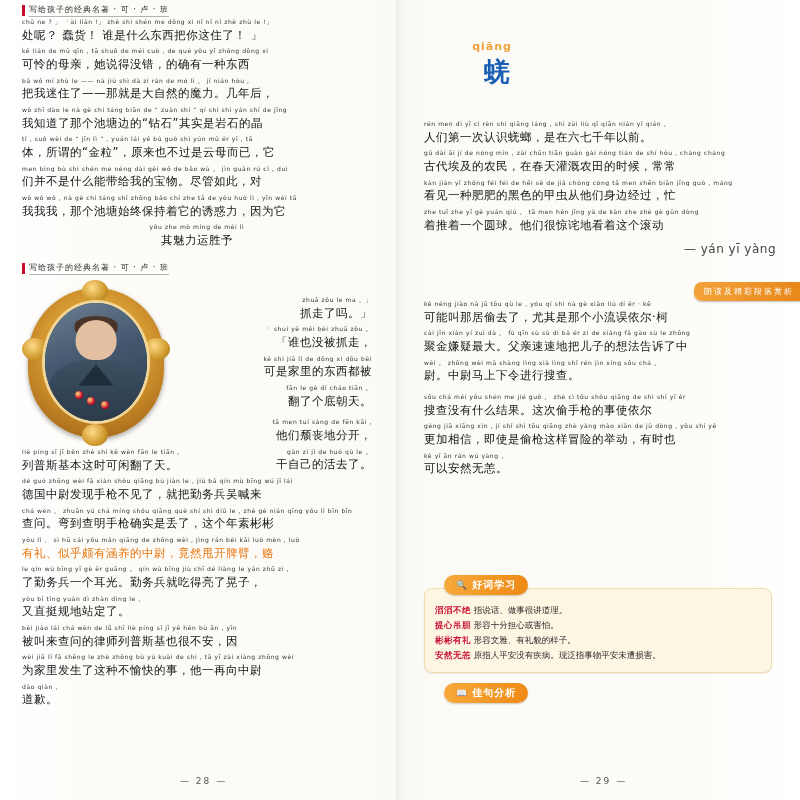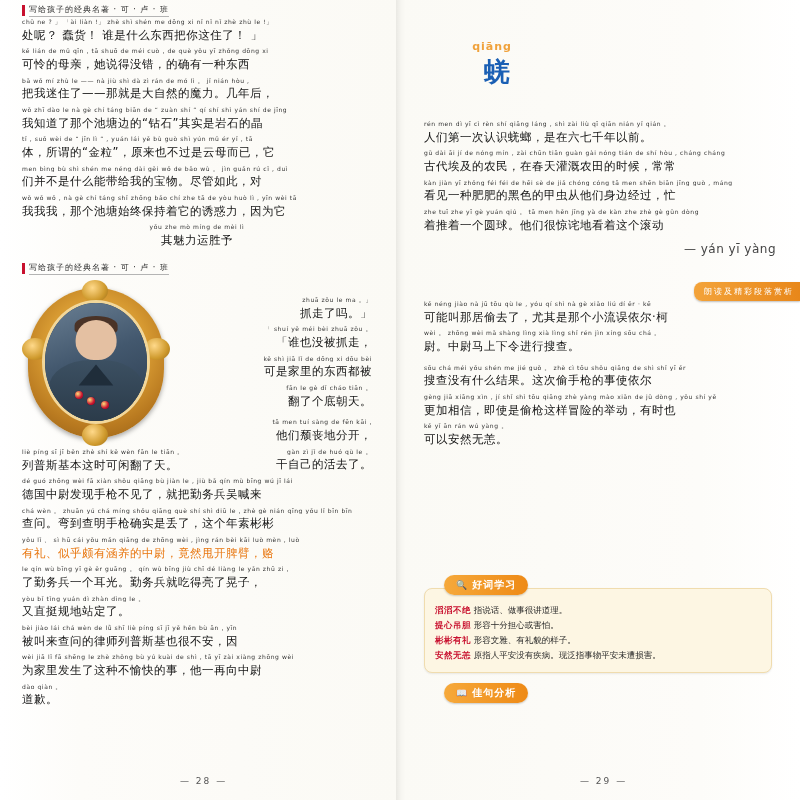--- a/index.html
+++ b/index.html
@@ -332,20 +332,24 @@
   </div>
 
   <div class="side-tab">朗读及精彩段落赏析</div>
 
   <div class="col cn" style="left:424px;top:300px;width:352px;">
     <span class="line">
       <span class="pin">kě néng jiào nà jū tōu qù le , yóu qí shì nà gè xiǎo liú dí ěr · kē</span>
       <span class="t">可能叫那居偷去了，尤其是那个小流误依尔·柯</span>
     </span>
     <span class="line">
+      <span class="pin">cài jīn xián yí zuì dà 。 fù qīn sù sù dì bǎ ér zi de xiǎng fǎ gào sù le zhōng</span>
+      <span class="t">聚金嫌疑最大。父亲速速地把儿子的想法告诉了中</span>
+    </span>
+    <span class="line">
       <span class="pin">wèi 。 zhōng wèi mǎ shàng lìng xià lìng shǐ rén jìn xíng sōu chá 。</span>
       <span class="t">尉。中尉马上下令进行搜查。</span>
     </span>
     <span class="line" style="margin-top:6px;">
       <span class="pin">sōu chá méi yǒu shén me jié guǒ 。 zhè cì tōu shǒu qiāng de shì shǐ yī ěr</span>
       <span class="t">搜查没有什么结果。这次偷手枪的事使依尔</span>
     </span>
     <span class="line">
       <span class="pin">gèng jiā xiāng xìn , jí shǐ shì tōu qiāng zhè yàng mào xiǎn de jǔ dòng , yǒu shí yě</span>
       <span class="t">更加相信，即使是偷枪这样冒险的举动，有时也</span>

